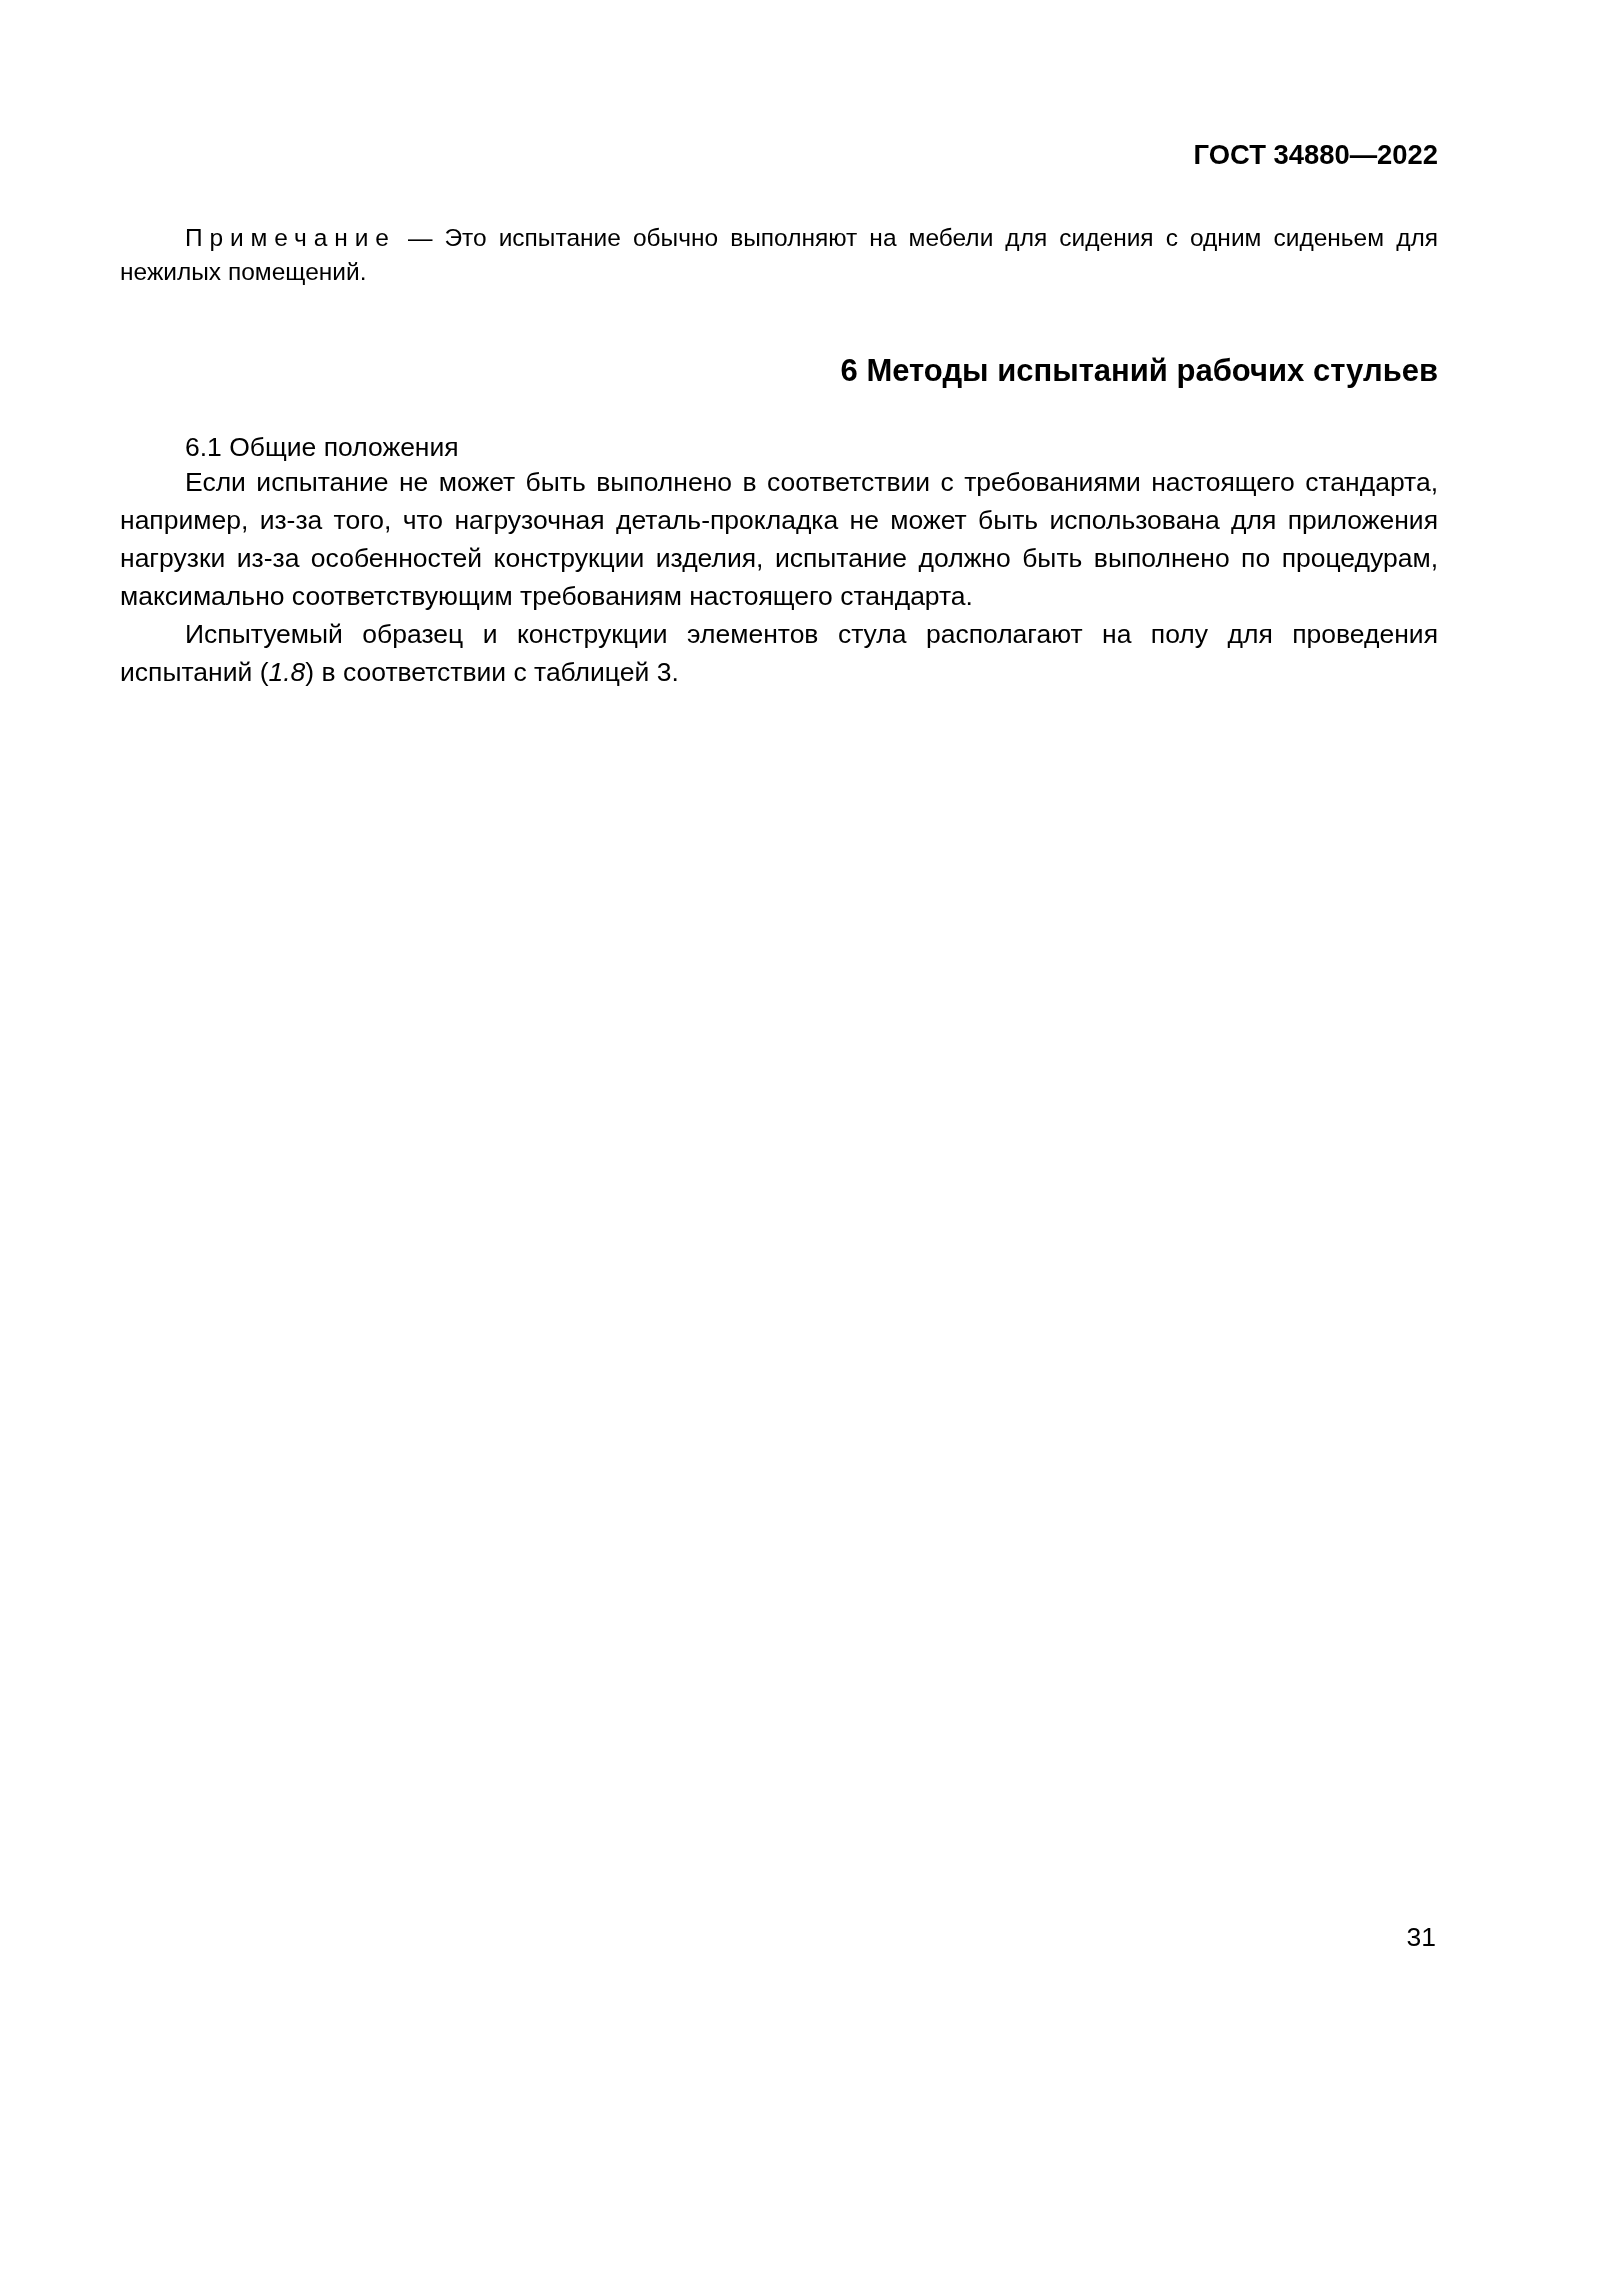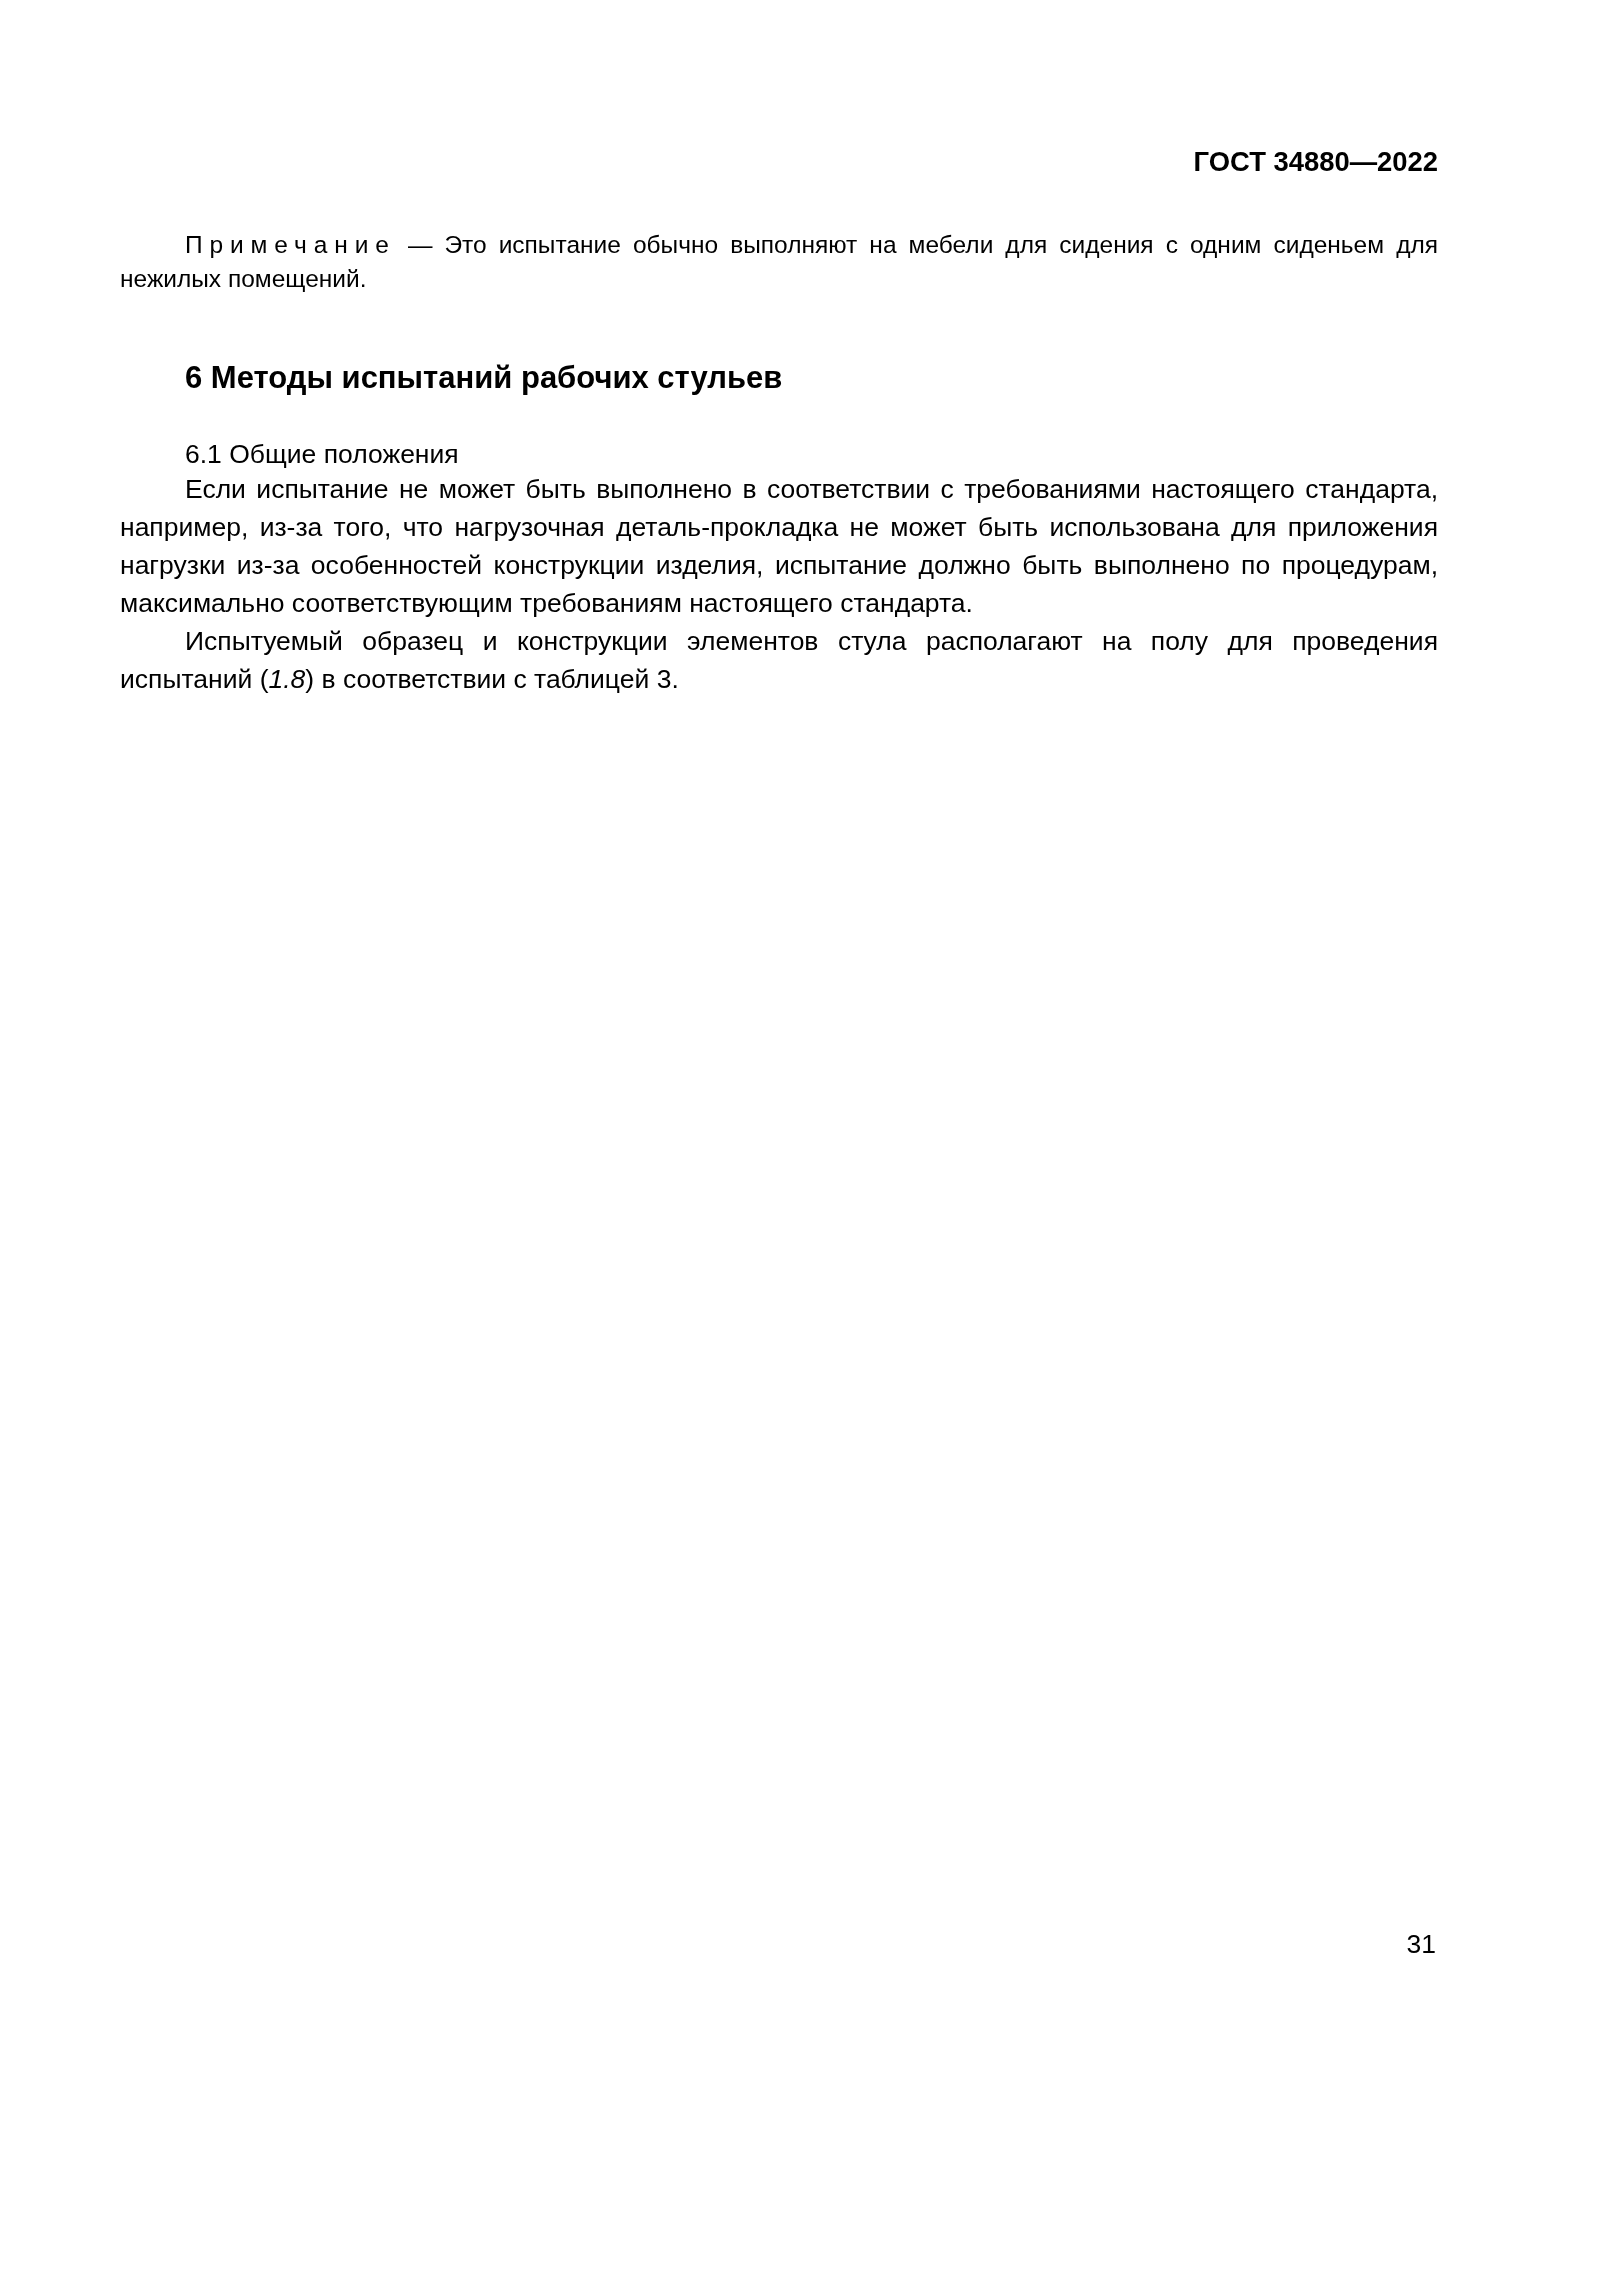--- a/index.html
+++ b/index.html
@@ -8,21 +8,20 @@
       background: #ffffff;
     }
     .page {
       position: relative;
       width: 1621px;
       height: 2244px;
       background: #ffffff;
       font-family: "Liberation Sans", sans-serif;
       color: #000000;
       overflow: hidden;
-      margin-top: 7px;
     }
     .content {
       position: absolute;
       left: 120px;
       top: 139px;
       width: 1318px;
     }
     .doc-header {
       text-align: right;
       font-weight: bold;
@@ -38,20 +37,21 @@
       margin: 0;
     }
     .note-label {
       letter-spacing: 6.9px;
     }
     .section-heading {
       font-size: 31px;
       line-height: 37px;
       font-weight: bold;
       margin: 63px 0 0 65px;
+      text-align: right;
     }
     .subsection-heading {
       font-size: 26.5px;
       line-height: 31px;
       font-weight: normal;
       margin: 43px 0 0 65px;
     }
     p.body {
       font-size: 26.5px;
       line-height: 38px;

